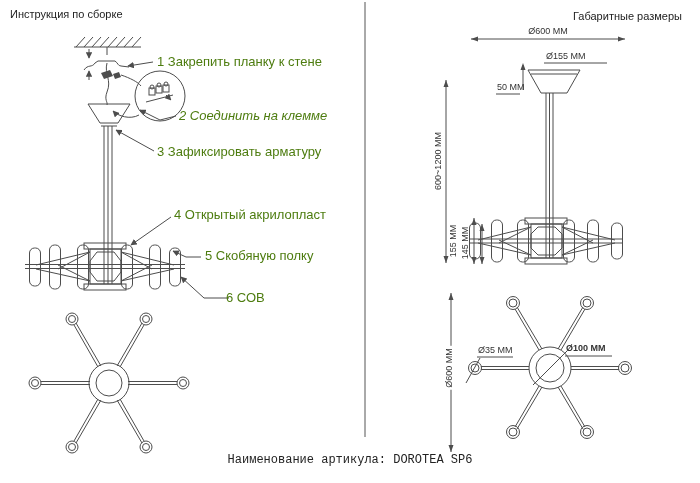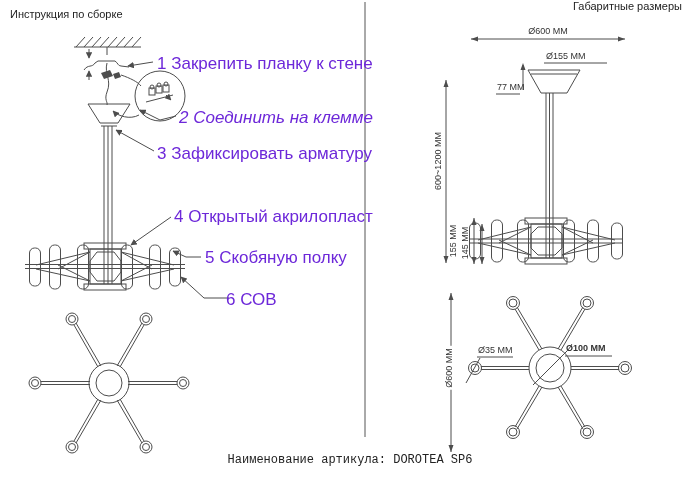--- a/index.html
+++ b/index.html
@@ -1,21 +1,21 @@
 <!DOCTYPE html>
 <html><head>
 <meta charset="utf-8">
 <style>
   html,body{margin:0;padding:0;background:#fff;}
   .sheet{position:relative;width:700px;height:483px;background:#ffffff;
          font-family:"Liberation Sans",sans-serif;color:#333;overflow:hidden;}
   .sheet svg{position:absolute;left:0;top:0;}
   .lbl{position:absolute;white-space:nowrap;line-height:1.1;}
   .title{font-size:11px;color:#222;}
-  .step{font-size:17px;color:#6d28d9;}
+  .step{font-size:13px;color:#4d7c0f;}
   .dim{font-size:9px;color:#333;}
   .footer{font-size:12px;color:#222;font-family:Liberation Mono, monospace;}
   .ctr{transform:translate(-50%,-50%);}
   .rot{transform:translate(-50%,-50%) rotate(-90deg);}
   .bgw{background:#ffffff;padding:0 2px;}
 </style>
 </head>
 <body>
 
 <div class="sheet">
@@ -230,32 +230,32 @@
     </g>
 
     <g>
       <line x1="451" y1="293" x2="451" y2="452"></line>
       <polygon points="451,293 448.5,300 453.5,300" fill="#4d4d4d" stroke="none"></polygon>
       <polygon points="451,452 448.5,445 453.5,445" fill="#4d4d4d" stroke="none"></polygon>
     </g>
   </svg>
 
   <span class="lbl title" style="left:10px;top:8px;">Инструкция по сборке</span>
-  <span class="lbl title" style="left:573px;top:0;">Габаритные размеры</span>
+  <span class="lbl title" style="left:573px;top:10px;">Габаритные размеры</span>
 
   <span class="lbl step" style="left:157px;top:55px;">1 Закрепить планку к стене</span>
   <span class="lbl step" style="left:179px;top:109px;font-style:italic;">2 Соединить на клемме</span>
   <span class="lbl step" style="left:157px;top:145px;text-align:center;">3 Зафиксировать арматуру</span>
   <span class="lbl step" style="left:174px;top:208px;">4 Открытый акрилопласт</span>
   <span class="lbl step" style="left:205px;top:249px;">5 Скобяную полку</span>
   <span class="lbl step" style="left:226px;top:291px;">6 СОВ</span>
 
   <span class="lbl dim ctr" style="left:548px;top:32px;">Ø600 MM</span>
   <span class="lbl dim" style="left:546px;top:52px;">Ø155 MM</span>
-  <span class="lbl dim" style="left:497px;top:83px;">77 MM</span>
+  <span class="lbl dim" style="left:497px;top:83px;">50 MM</span>
   <span class="lbl dim rot" style="left:439px;top:161px;">600~1200 MM</span>
   <span class="lbl dim rot" style="left:454px;top:241px;">155 MM</span>
   <span class="lbl dim rot" style="left:466px;top:243px;">145 MM</span>
   <span class="lbl dim rot bgw" style="left:450px;top:368px;">Ø600 MM</span>
   <span class="lbl dim" style="left:478px;top:346px;">Ø35 MM</span>
   <span class="lbl dim" style="left:566px;top:344px;font-weight:bold;">Ø100 MM</span>
 
   <span class="lbl footer ctr" style="left:350px;top:461px;">Наименование артикула: DOROTEA SP6</span>
 
 </div>

